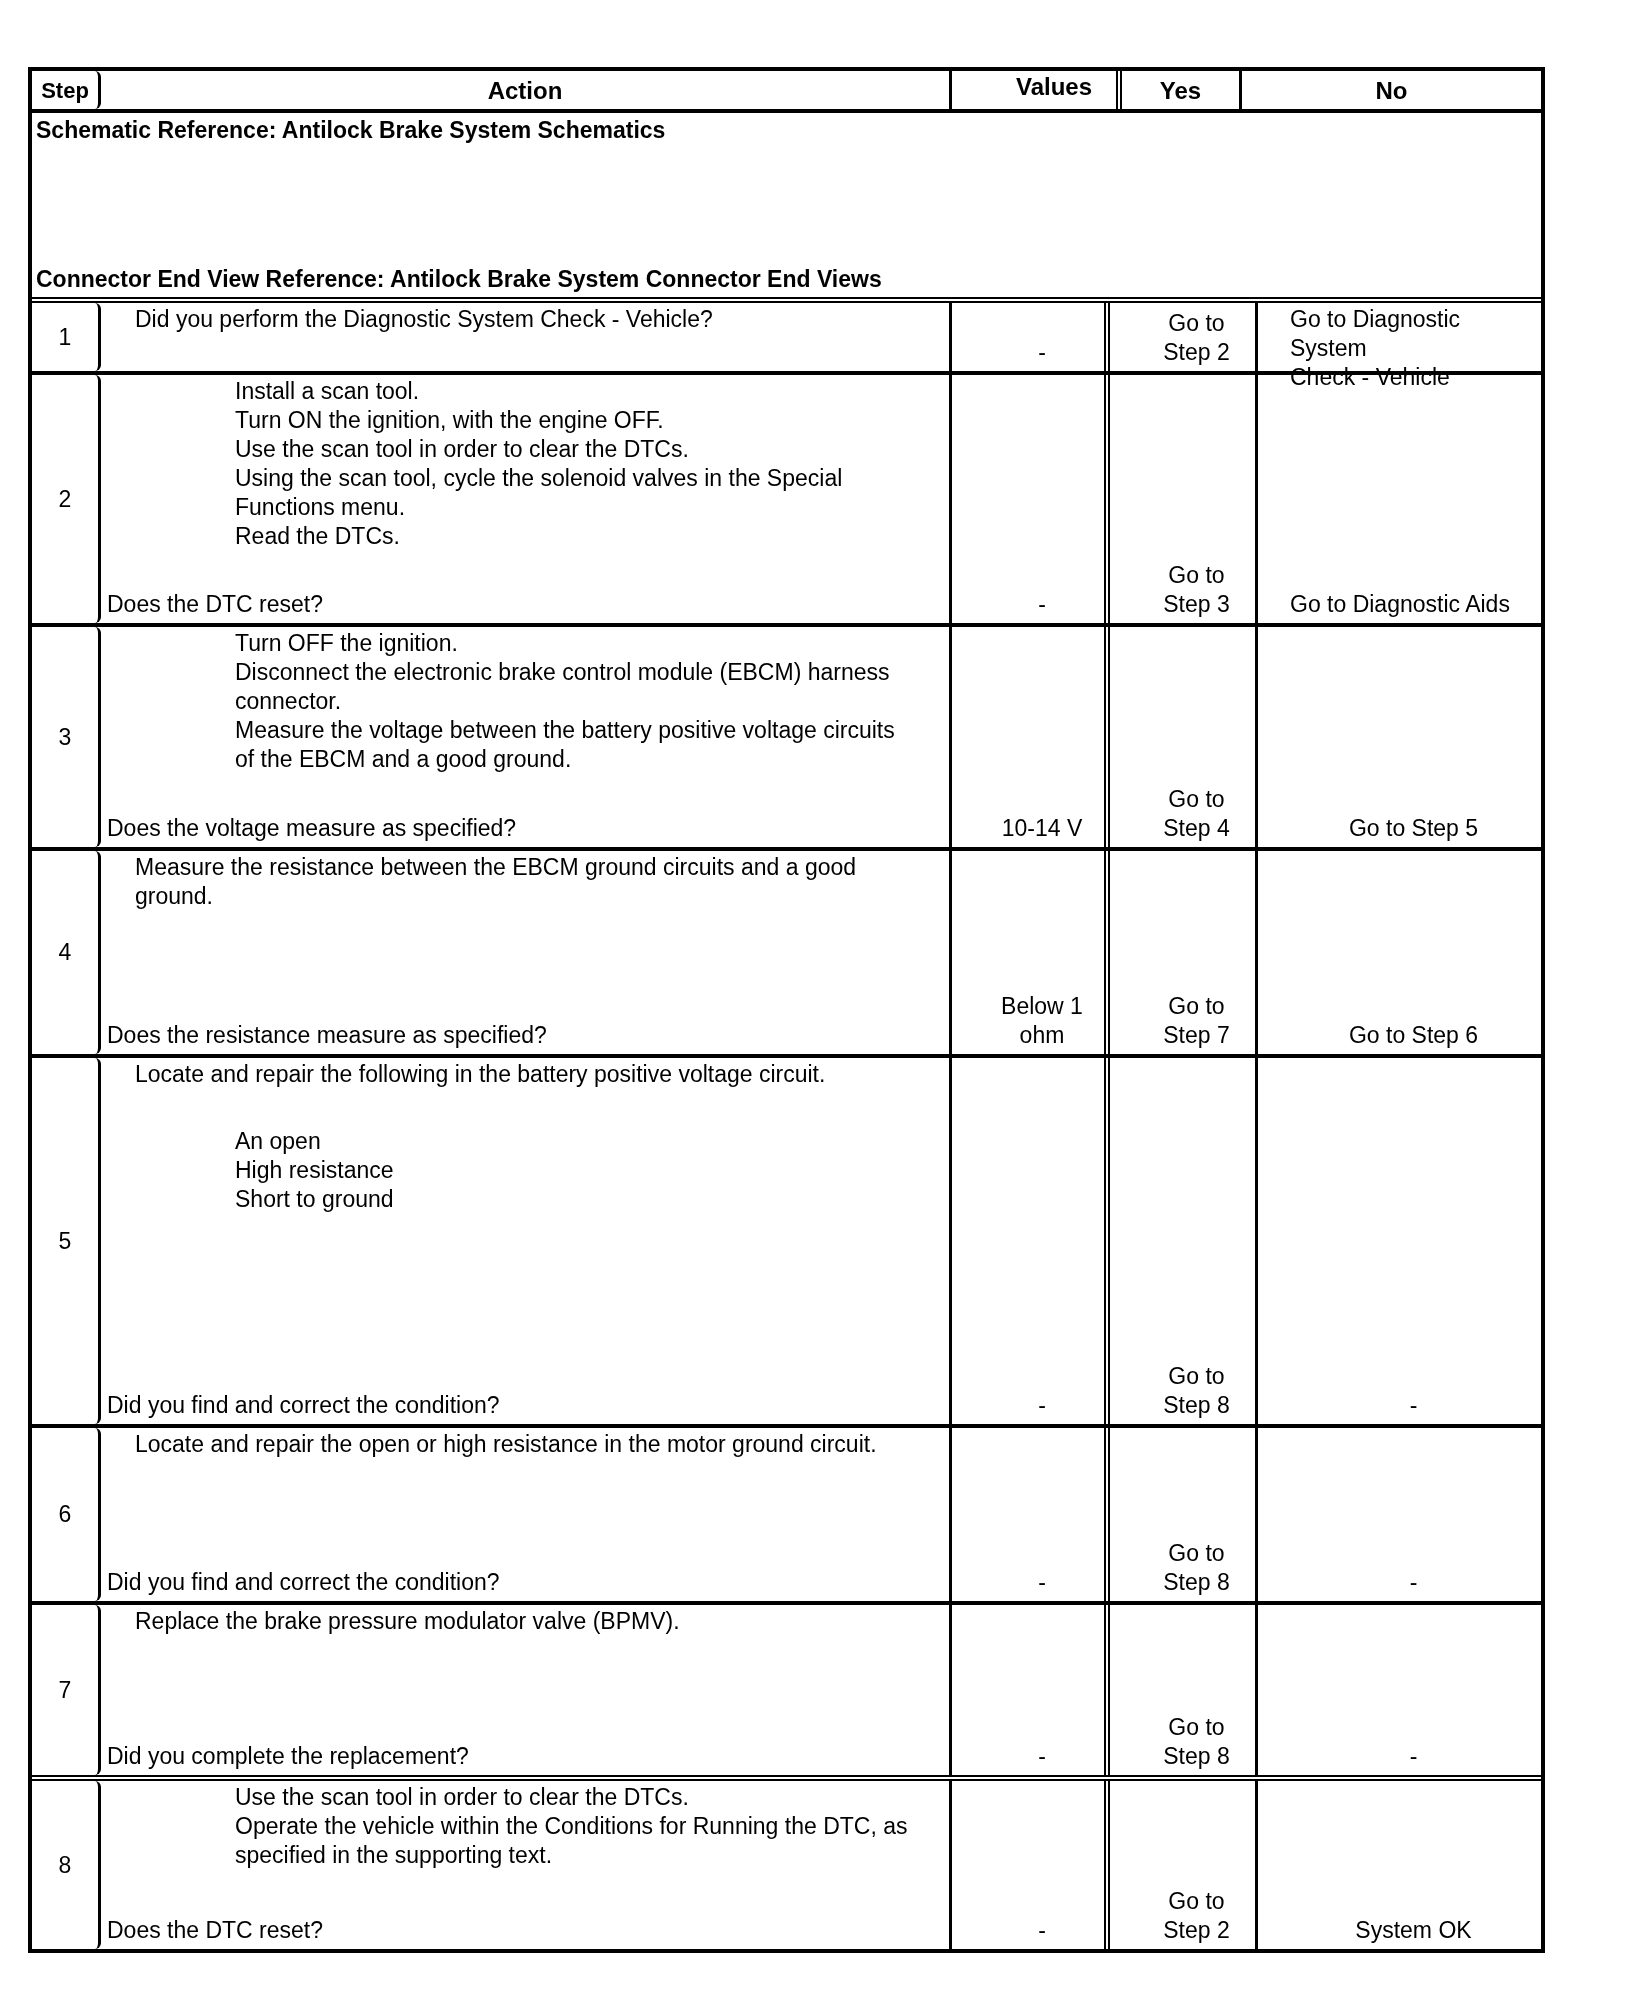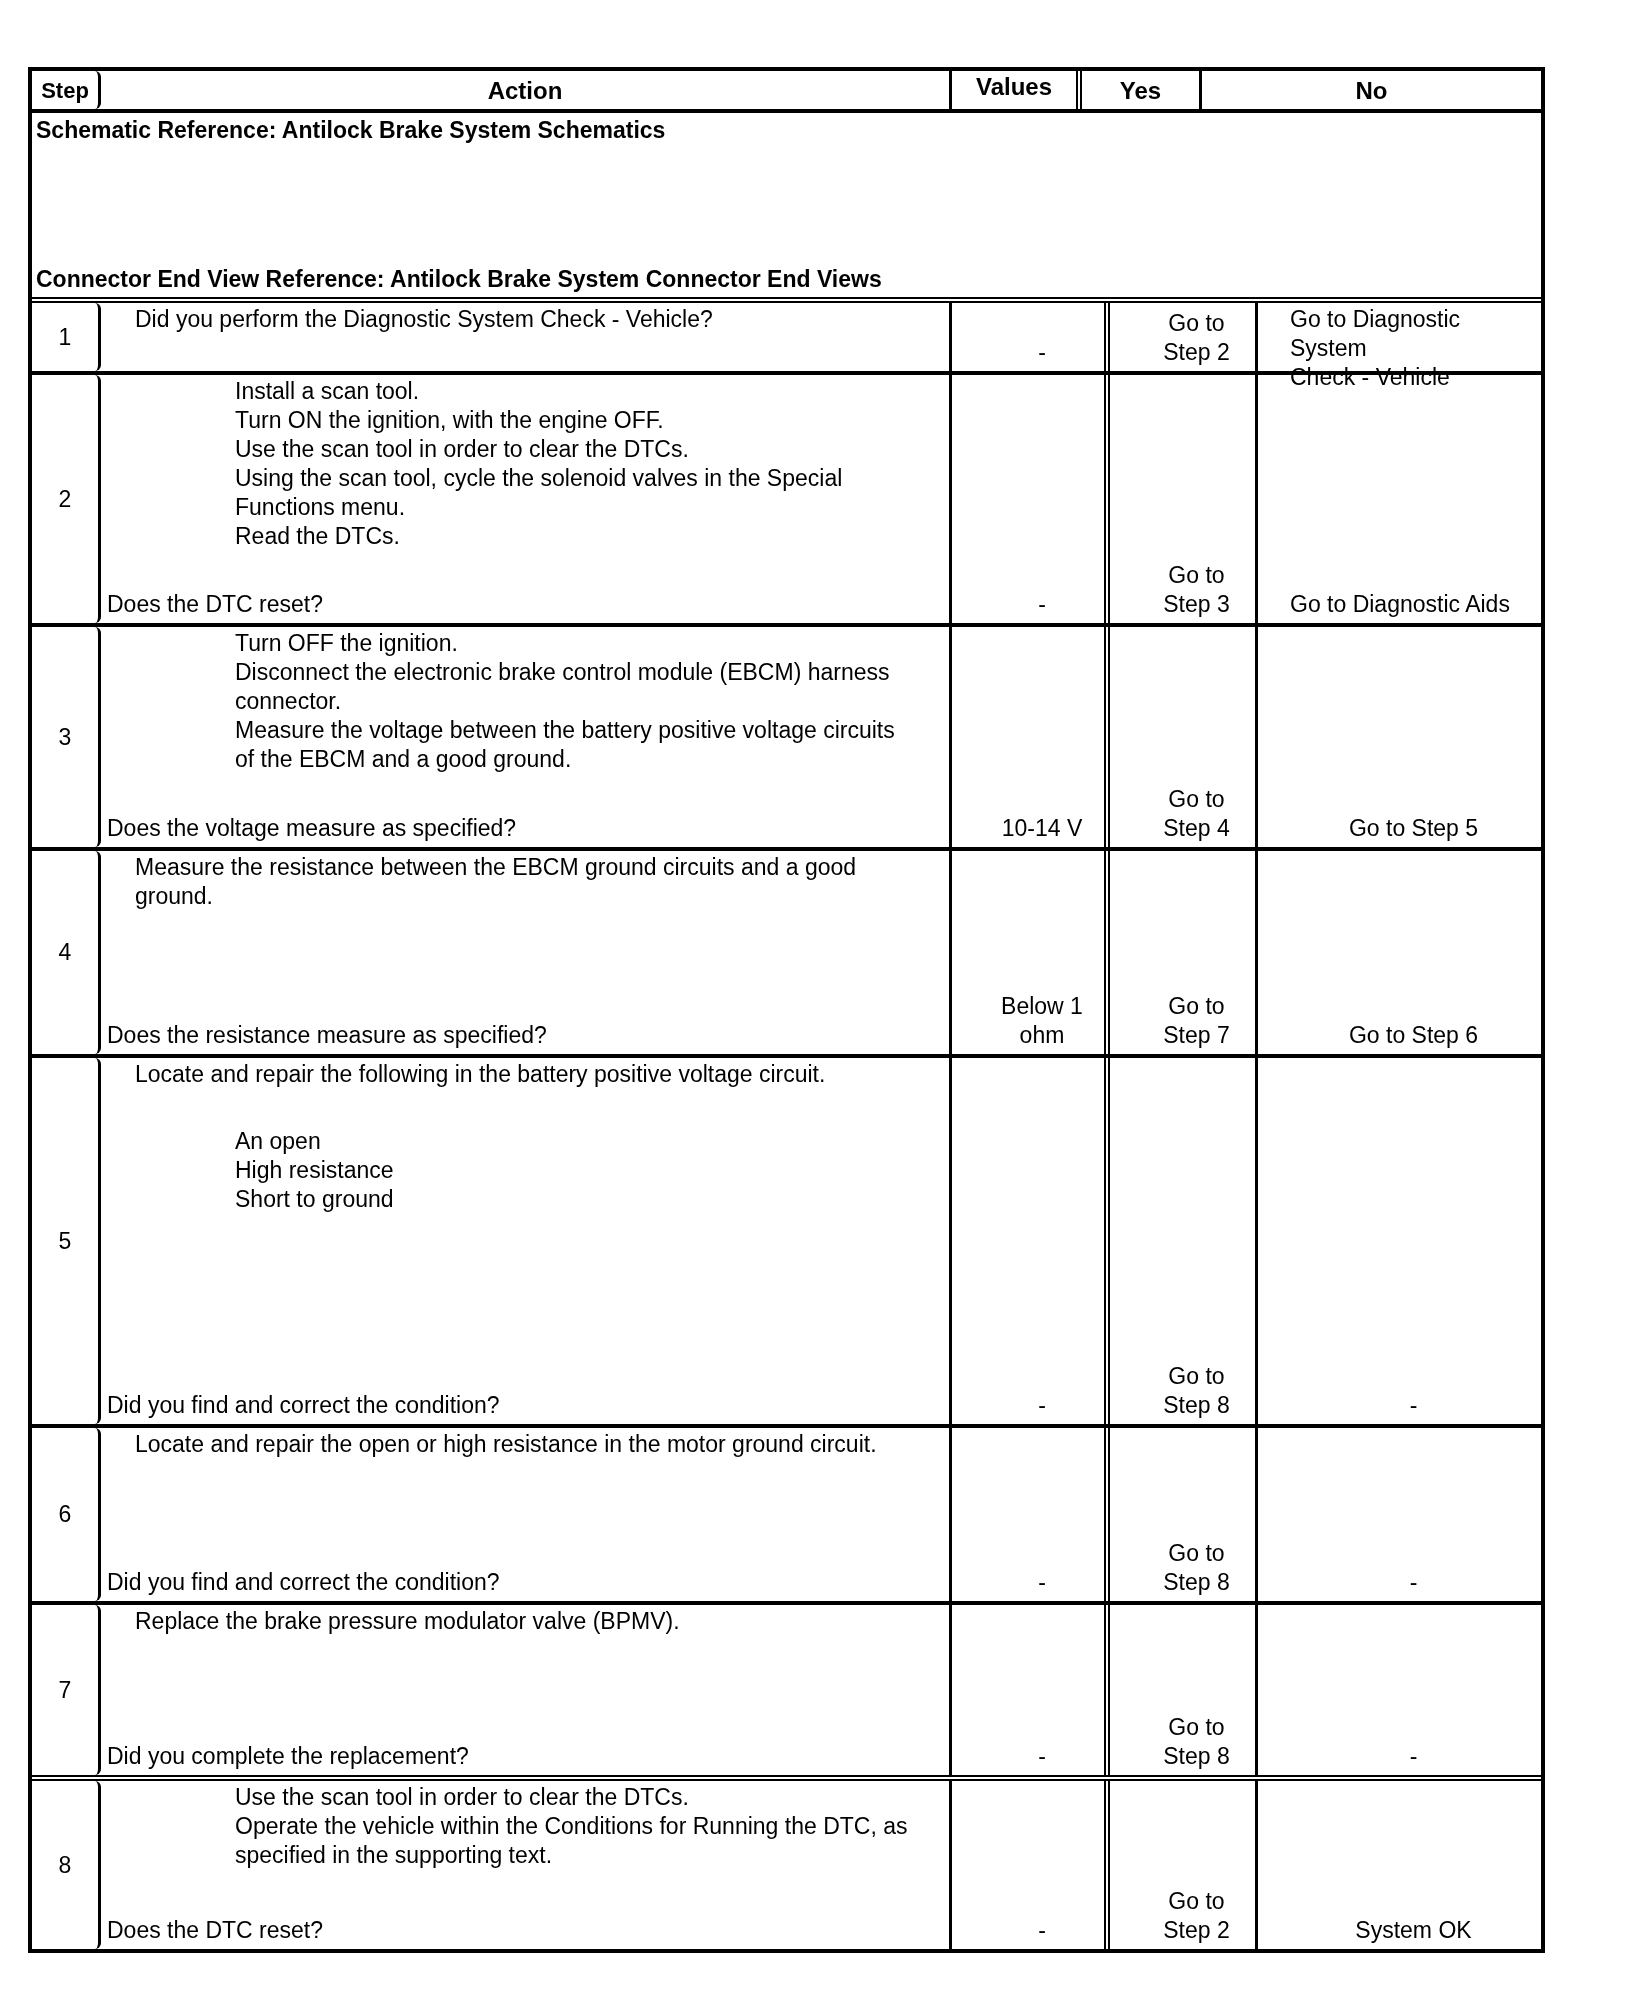--- a/index.html
+++ b/index.html
@@ -26,21 +26,21 @@
   .q { margin-top:auto; }
 </style>
 </head>
 <body>
 
 <div class="tbl">
 
   <div class="row hdr">
     <div class="cell c-step">Step</div>
     <div class="cell c-action" style="justify-content:center;align-items:center;">Action</div>
-    <div class="cell c-values" style="justify-content:center;padding-bottom:7px;">Values</div>
+    <div class="cell c-values" style="justify-content:center;padding-bottom:7px;margin-left:40px;">Values</div>
     <div class="cell c-yes" style="justify-content:center;padding-bottom:0;">Yes</div>
     <div class="cell c-no" style="justify-content:center;align-items:center;padding:0;border-radius:9px;">No</div>
   </div>
 
   <div class="row dbl">
     <div class="ref" style="width:100%;">
       <div>Schematic Reference: Antilock Brake System Schematics</div>
       <div>Connector End View Reference: Antilock Brake System Connector End Views</div>
     </div>
   </div>

